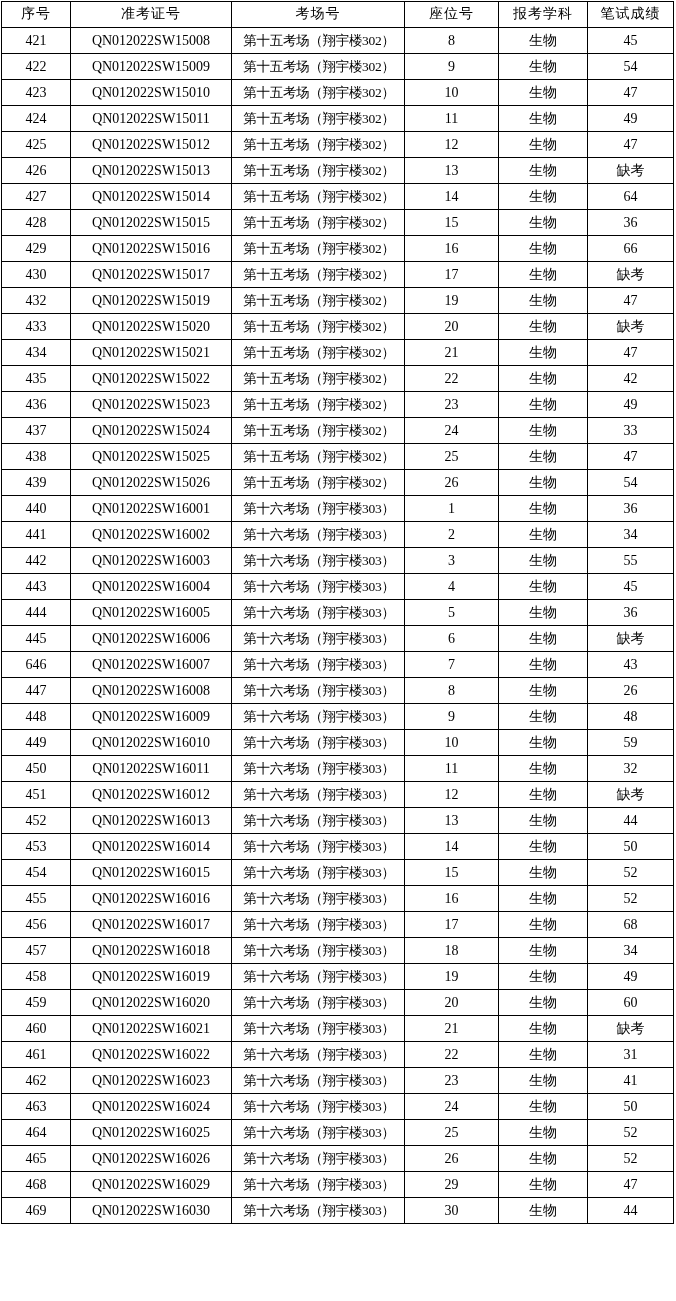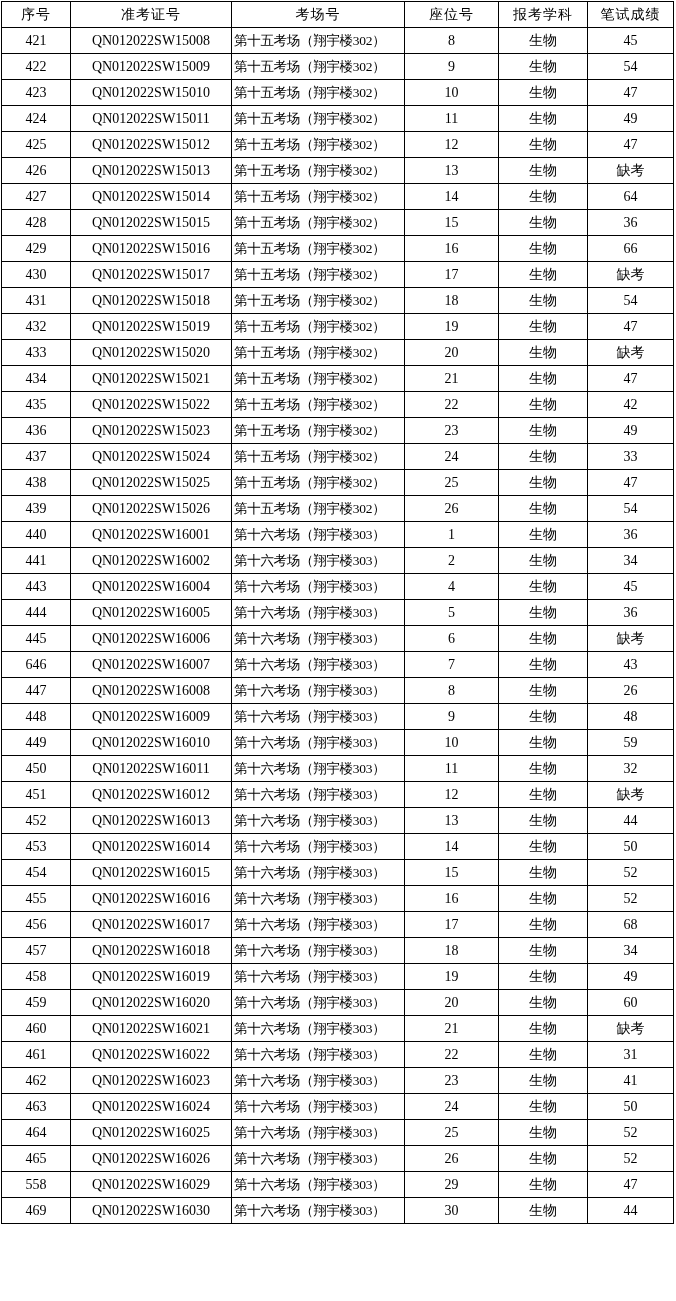--- a/index.html
+++ b/index.html
@@ -34,27 +34,28 @@
     overflow: hidden;
     line-height: 25px;
   }
   .score-table col.c-serial  { width: 69px; }
   .score-table col.c-ticket  { width: 161px; }
   .score-table col.c-room    { width: 173px; }
   .score-table col.c-seat    { width: 94px; }
   .score-table col.c-subject { width: 89px; }
   .score-table col.c-score   { width: 86px; }
   .score-table td.room-cell {
-    text-align: left;
+    text-align: center;
     padding-left: 2px;
     font-size: 13.5px;
     letter-spacing: -0.3px;
   }
   .score-table th {
     letter-spacing: 1px;
+    font-family: Liberation Mono, monospace;
   }
 </style>
 </head>
 <body>
 
 <table class="score-table">
   <colgroup>
     <col class="c-serial">
     <col class="c-ticket">
     <col class="c-room">
@@ -147,28 +148,20 @@
       </tr>
       <tr>
         <td>430</td>
         <td>QN012022SW15017</td>
         <td class="room-cell">第十五考场（翔宇楼302）</td>
         <td>17</td>
         <td>生物</td>
         <td>缺考</td>
       </tr>
       <tr>
-        <td>431</td>
-        <td>QN012022SW15018</td>
-        <td class="room-cell">第十五考场（翔宇楼302）</td>
-        <td>18</td>
-        <td>生物</td>
-        <td>54</td>
-      </tr>
-      <tr>
         <td>432</td>
         <td>QN012022SW15019</td>
         <td class="room-cell">第十五考场（翔宇楼302）</td>
         <td>19</td>
         <td>生物</td>
         <td>47</td>
       </tr>
       <tr>
         <td>433</td>
         <td>QN012022SW15020</td>
@@ -235,20 +228,28 @@
       </tr>
       <tr>
         <td>441</td>
         <td>QN012022SW16002</td>
         <td class="room-cell">第十六考场（翔宇楼303）</td>
         <td>2</td>
         <td>生物</td>
         <td>34</td>
       </tr>
       <tr>
+        <td>442</td>
+        <td>QN012022SW16003</td>
+        <td class="room-cell">第十六考场（翔宇楼303）</td>
+        <td>3</td>
+        <td>生物</td>
+        <td>55</td>
+      </tr>
+      <tr>
         <td>443</td>
         <td>QN012022SW16004</td>
         <td class="room-cell">第十六考场（翔宇楼303）</td>
         <td>4</td>
         <td>生物</td>
         <td>45</td>
       </tr>
       <tr>
         <td>444</td>
         <td>QN012022SW16005</td>
@@ -419,21 +420,21 @@
       </tr>
       <tr>
         <td>465</td>
         <td>QN012022SW16026</td>
         <td class="room-cell">第十六考场（翔宇楼303）</td>
         <td>26</td>
         <td>生物</td>
         <td>52</td>
       </tr>
       <tr>
-        <td>558</td>
+        <td>468</td>
         <td>QN012022SW16029</td>
         <td class="room-cell">第十六考场（翔宇楼303）</td>
         <td>29</td>
         <td>生物</td>
         <td>47</td>
       </tr>
       <tr>
         <td>469</td>
         <td>QN012022SW16030</td>
         <td class="room-cell">第十六考场（翔宇楼303）</td>

